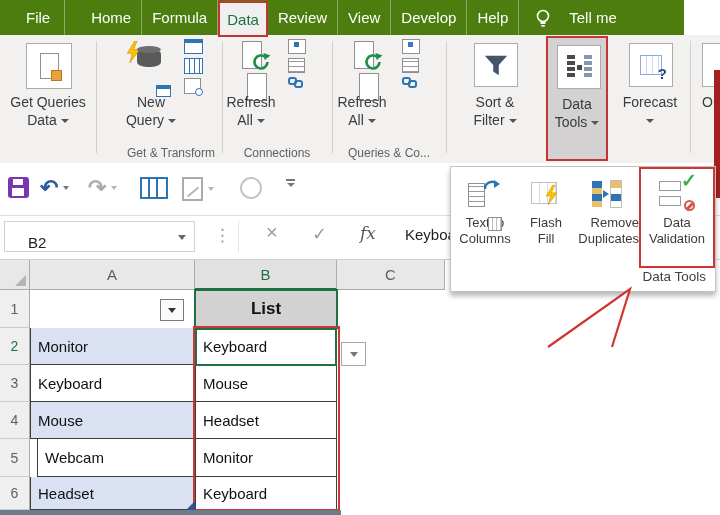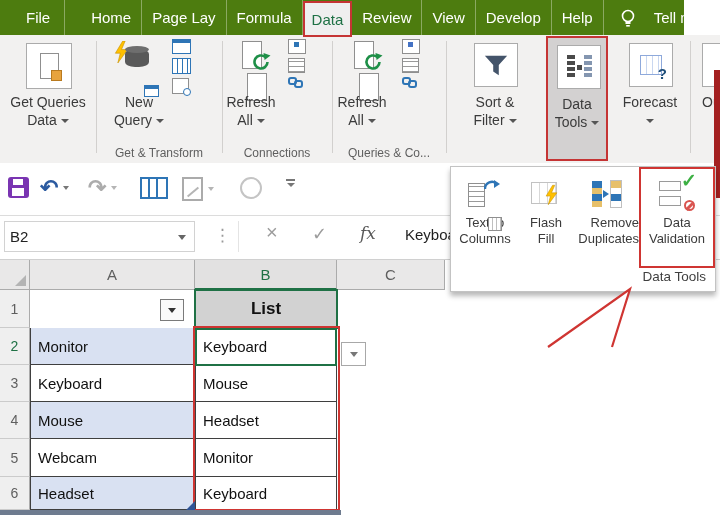--- a/index.html
+++ b/index.html
@@ -58,21 +58,21 @@
   .formico:before{content:"";position:absolute;left:2px;top:12px;width:14px;height:2px;background:#B5B5B5;transform:rotate(-40deg);}
   .circico{width:18px;height:18px;border:2px solid #C4C4C4;border-radius:50%;}
   .moreico{width:9px;display:flex;flex-direction:column;align-items:center;gap:2px;}
   .moreico b{width:9px;height:2px;background:#777;}
   .moreico i{width:0;height:0;border-left:4px solid transparent;border-right:4px solid transparent;border-top:4px solid #777;}
 
   
   .fbar{position:absolute;left:0;top:215px;width:720px;height:43px;background:#fff;border-top:1px solid #DCDCDC;
         border-bottom:1px solid #D0D0D0;}
   .namebox{position:absolute;left:4px;top:5px;width:191px;height:31px;border:1px solid #D2D2D2;background:#fff;
-           font-size:15px;color:#222;display:flex;align-items:center;padding-left:5px;box-sizing:border-box;}
+           font-size:15px;color:#222;display:flex;align-items:flex-end;padding-left:23px;box-sizing:border-box;}
   .nb-arrow{position:absolute;right:8px;top:13px;width:0;height:0;border-left:4px solid transparent;
             border-right:4px solid transparent;border-top:5px solid #666;}
   .fdots{position:absolute;left:214px;top:9px;color:#9A9A9A;font-size:17px;letter-spacing:0;}
   .fdivider{position:absolute;left:238px;top:5px;height:31px;width:1px;background:#E4E4E4;}
   .fbtn{position:absolute;top:7px;font-size:18px;color:#9C9C9C;}
   .fx{font-family:"DejaVu Serif",serif;font-style:italic;color:#595959;font-size:17px;}
   .fcontent{position:absolute;left:405px;top:10px;font-size:15px;color:#1F1F1F;white-space:nowrap;}
 
   
   .hdr{position:absolute;background:#E9E8E8;border-right:1px solid #ABABAB;border-bottom:1px solid #ABABAB;
@@ -130,21 +130,20 @@
   .redstrip-right{position:absolute;left:714px;top:35px;width:6px;height:128px;background:#A42020;z-index:8;}
 </style>
 </head>
 <body>
 
 <div class="stage">
 
   <div class="menubar">
     <div class="mtab first">File</div>
     <div class="mtab">Home</div>
-    <div class="mtab">Page Lay</div>
     <div class="mtab">Formula</div>
     <div class="mtab active">Data</div>
     <div class="mtab">Review</div>
     <div class="mtab">View</div>
     <div class="mtab">Develop</div>
     <div class="mtab">Help</div>
     <div class="bulbwrap">
       <svg width="16" height="20" viewBox="0 0 16 20">
           <circle cx="8" cy="8" r="5.5" fill="none" stroke="#fff" stroke-width="1.6"></circle>
           <rect x="5.5" y="14" width="5" height="2" fill="#fff"></rect>
@@ -162,21 +161,21 @@
           <div class="abs" style="right:-4px;bottom:-3px;width:9px;height:9px;background:#E8A33D;border:1px solid #B97A1F;"></div>
         </div>
       </div>
       <div class="rlbl">
         <span>Get Queries</span><br>
         <span>Data</span><i class="chv"></i>
       </div>
     </div>
     <div class="gdiv" style="left:96px;"></div>
 
-    <div class="rgrp" style="left:96px;width:126px;">
+    <div class="rgrp" style="left:108px;width:126px;">
       <div class="abs" style="left:18px;top:6px;width:52px;height:48px;">
         <svg class="abs" style="left:0;top:0;" width="15" height="22" viewBox="0 0 12 18">
             <polygon points="7,0 1,10 5,10 3,18 11,7 6,7 9,0" fill="#FFC000" stroke="#C79100" stroke-width="0.5"></polygon>
           </svg>
         <div class="cyl abs" style="left:11px;top:8px;width:24px;height:18px;"></div>
         <div class="minitab abs" style="left:30px;top:26px;width:13px;height:10px;"></div>
       </div>
       <div class="abs" style="left:76px;top:4px;display:flex;flex-direction:column;gap:4px;">
         <div class="minitab" style="width:17px;height:13px;"></div>
         <div style="width:17px;height:14px;border:1px solid #2E75B6;background:repeating-linear-gradient(90deg,#fff 0 4px,#2E75B6 4px 5px),repeating-linear-gradient(#fff 0 3px,#2E75B6 3px 4px);"></div>
@@ -357,21 +356,21 @@
 
   <div class="cell band" style="left:30px;top:328px;width:165px;height:37px;">Monitor</div>
   <div class="cell right" style="left:195px;top:328px;width:142px;height:37px;">Keyboard</div>
 
   <div class="cell" style="left:30px;top:365px;width:165px;height:37px;">Keyboard</div>
   <div class="cell right" style="left:195px;top:365px;width:142px;height:37px;">Mouse</div>
 
   <div class="cell band" style="left:30px;top:402px;width:165px;height:37px;">Mouse</div>
   <div class="cell right" style="left:195px;top:402px;width:142px;height:37px;">Headset</div>
 
-  <div class="cell" style="left:30px;top:439px;width:164px;height:38px;">Webcam</div>
+  <div class="cell" style="left:37px;top:439px;width:164px;height:38px;">Webcam</div>
   <div class="cell right" style="left:195px;top:439px;width:142px;height:38px;">Monitor</div>
 
   <div class="cell band" style="left:30px;top:477px;width:165px;height:33px;">Headset</div>
   <div class="cell right" style="left:195px;top:477px;width:142px;height:33px;">Keyboard</div>
 
   <div class="green-b1"></div>
   <div class="red-range"></div>
   <div class="green-b2"></div>
   <div class="dd-btn">
       <i></i>

